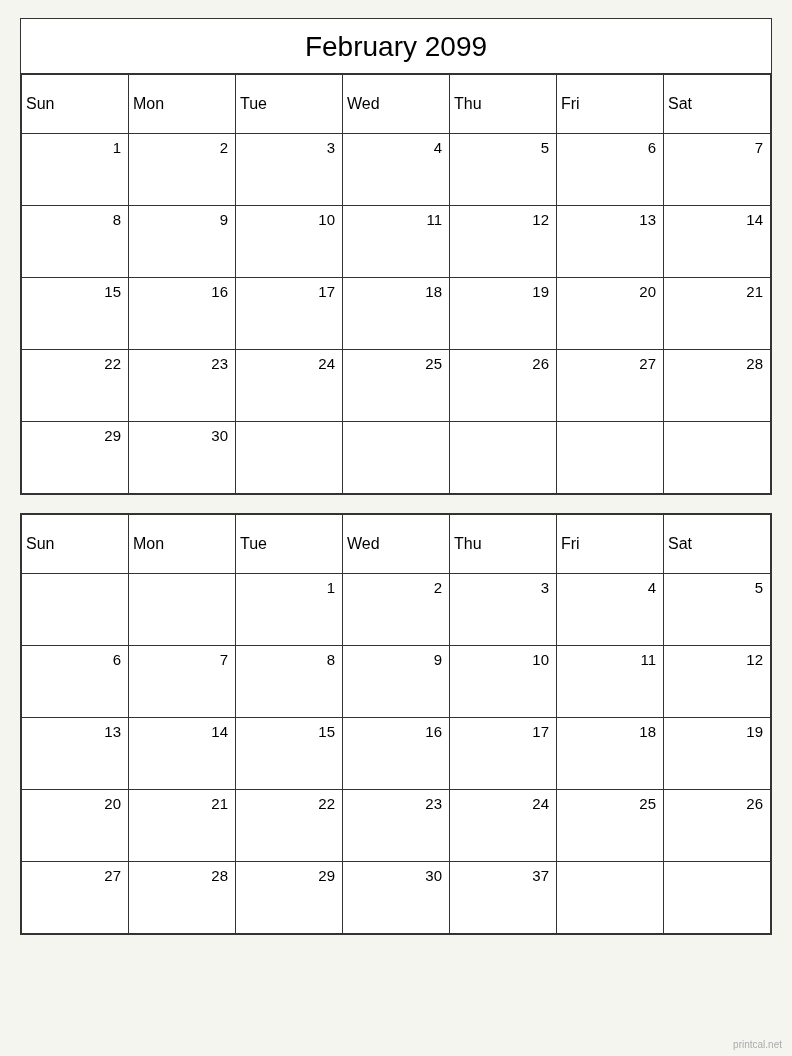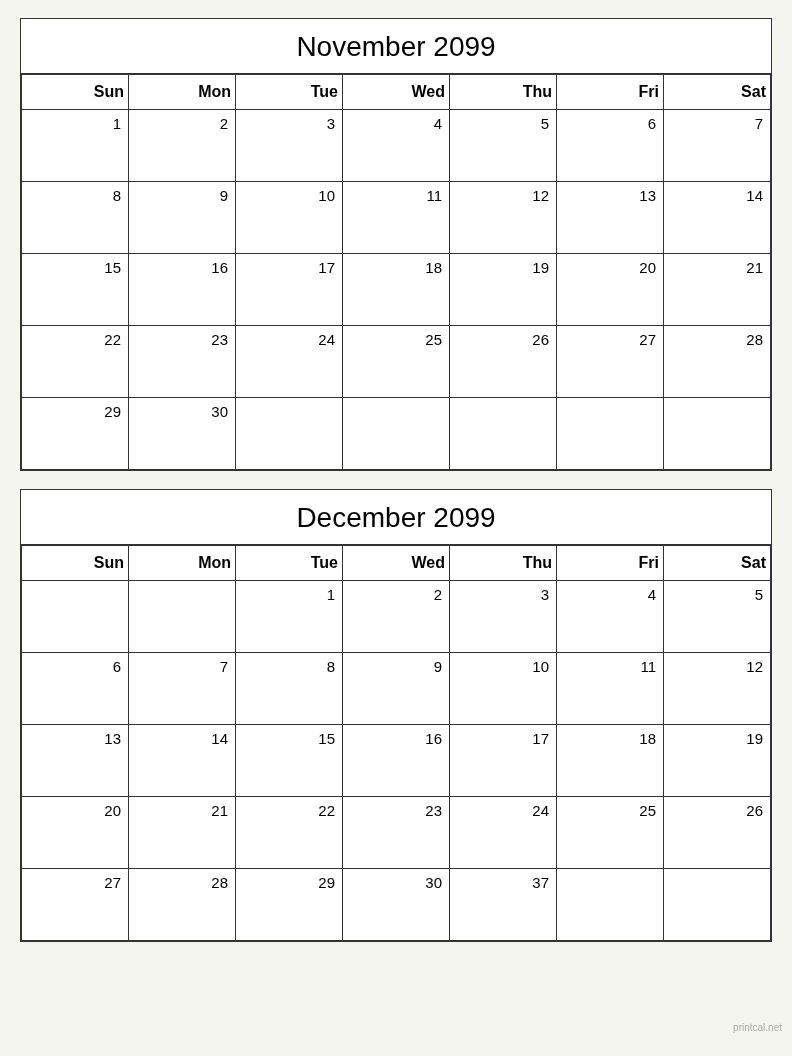--- a/index.html
+++ b/index.html
@@ -30,52 +30,52 @@
       padding: 12px 0 10px 0;
       border-bottom: 1.5px solid #333;
       background: #fff;
     }
     .calendar-grid {
       width: 100%;
       border-collapse: collapse;
     }
     .calendar-grid th {
       border: 1px solid #333;
-      padding: 8px 4px;
-      text-align: right;
+      padding: 20px 4px;
+      text-align: left;
       font-size: 16px;
-      font-weight: bold;
+      font-weight: normal;
       background: #fff;
     }
     .calendar-grid td {
       border: 1px solid #333;
       width: calc(100% / 7);
       height: 72px;
       vertical-align: top;
       padding: 5px 7px 0 0;
       text-align: right;
       font-size: 15px;
       background: #fff;
     }
     .calendar-grid td.empty {
       background: #fff;
     }
     .watermark {
       position: fixed;
-      bottom: 23px;
+      bottom: 6px;
       right: 10px;
       font-size: 10px;
       color: #aaa;
     }
   </style>
 </head>
 <body>
 
 <div class="calendar">
-  <div class="calendar-title">November 2099</div>
+  <div class="calendar-title">February 2099</div>
   <table class="calendar-grid">
     <thead>
       <tr>
         <th>Sun</th>
         <th>Mon</th>
         <th>Tue</th>
         <th>Wed</th>
         <th>Thu</th>
         <th>Fri</th>
         <th>Sat</th>
@@ -125,21 +125,20 @@
           <td class="empty"></td>
           <td class="empty"></td>
           <td class="empty"></td>
           <td class="empty"></td>
         </tr>
       </tbody>
   </table>
 </div>
 
 <div class="calendar">
-  <div class="calendar-title">December 2099</div>
   <table class="calendar-grid">
     <thead>
       <tr>
         <th>Sun</th>
         <th>Mon</th>
         <th>Tue</th>
         <th>Wed</th>
         <th>Thu</th>
         <th>Fri</th>
         <th>Sat</th>

